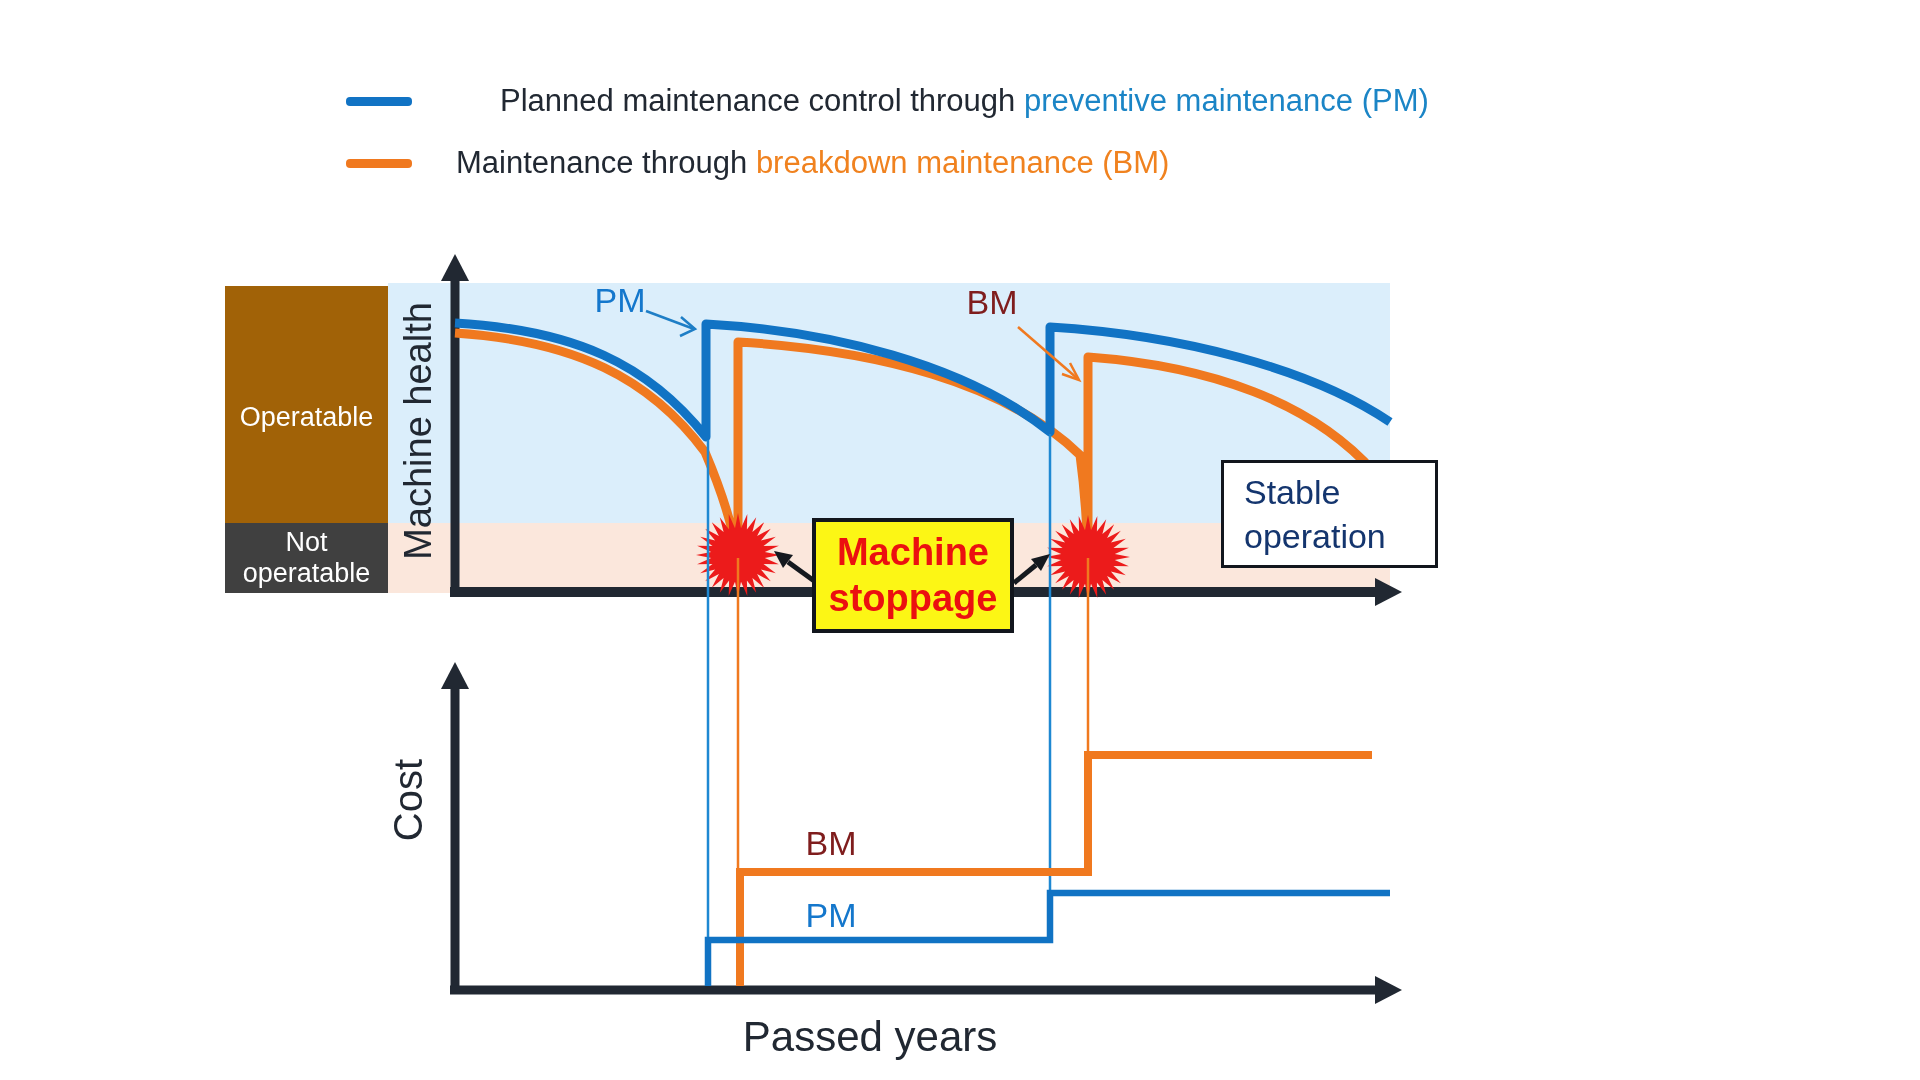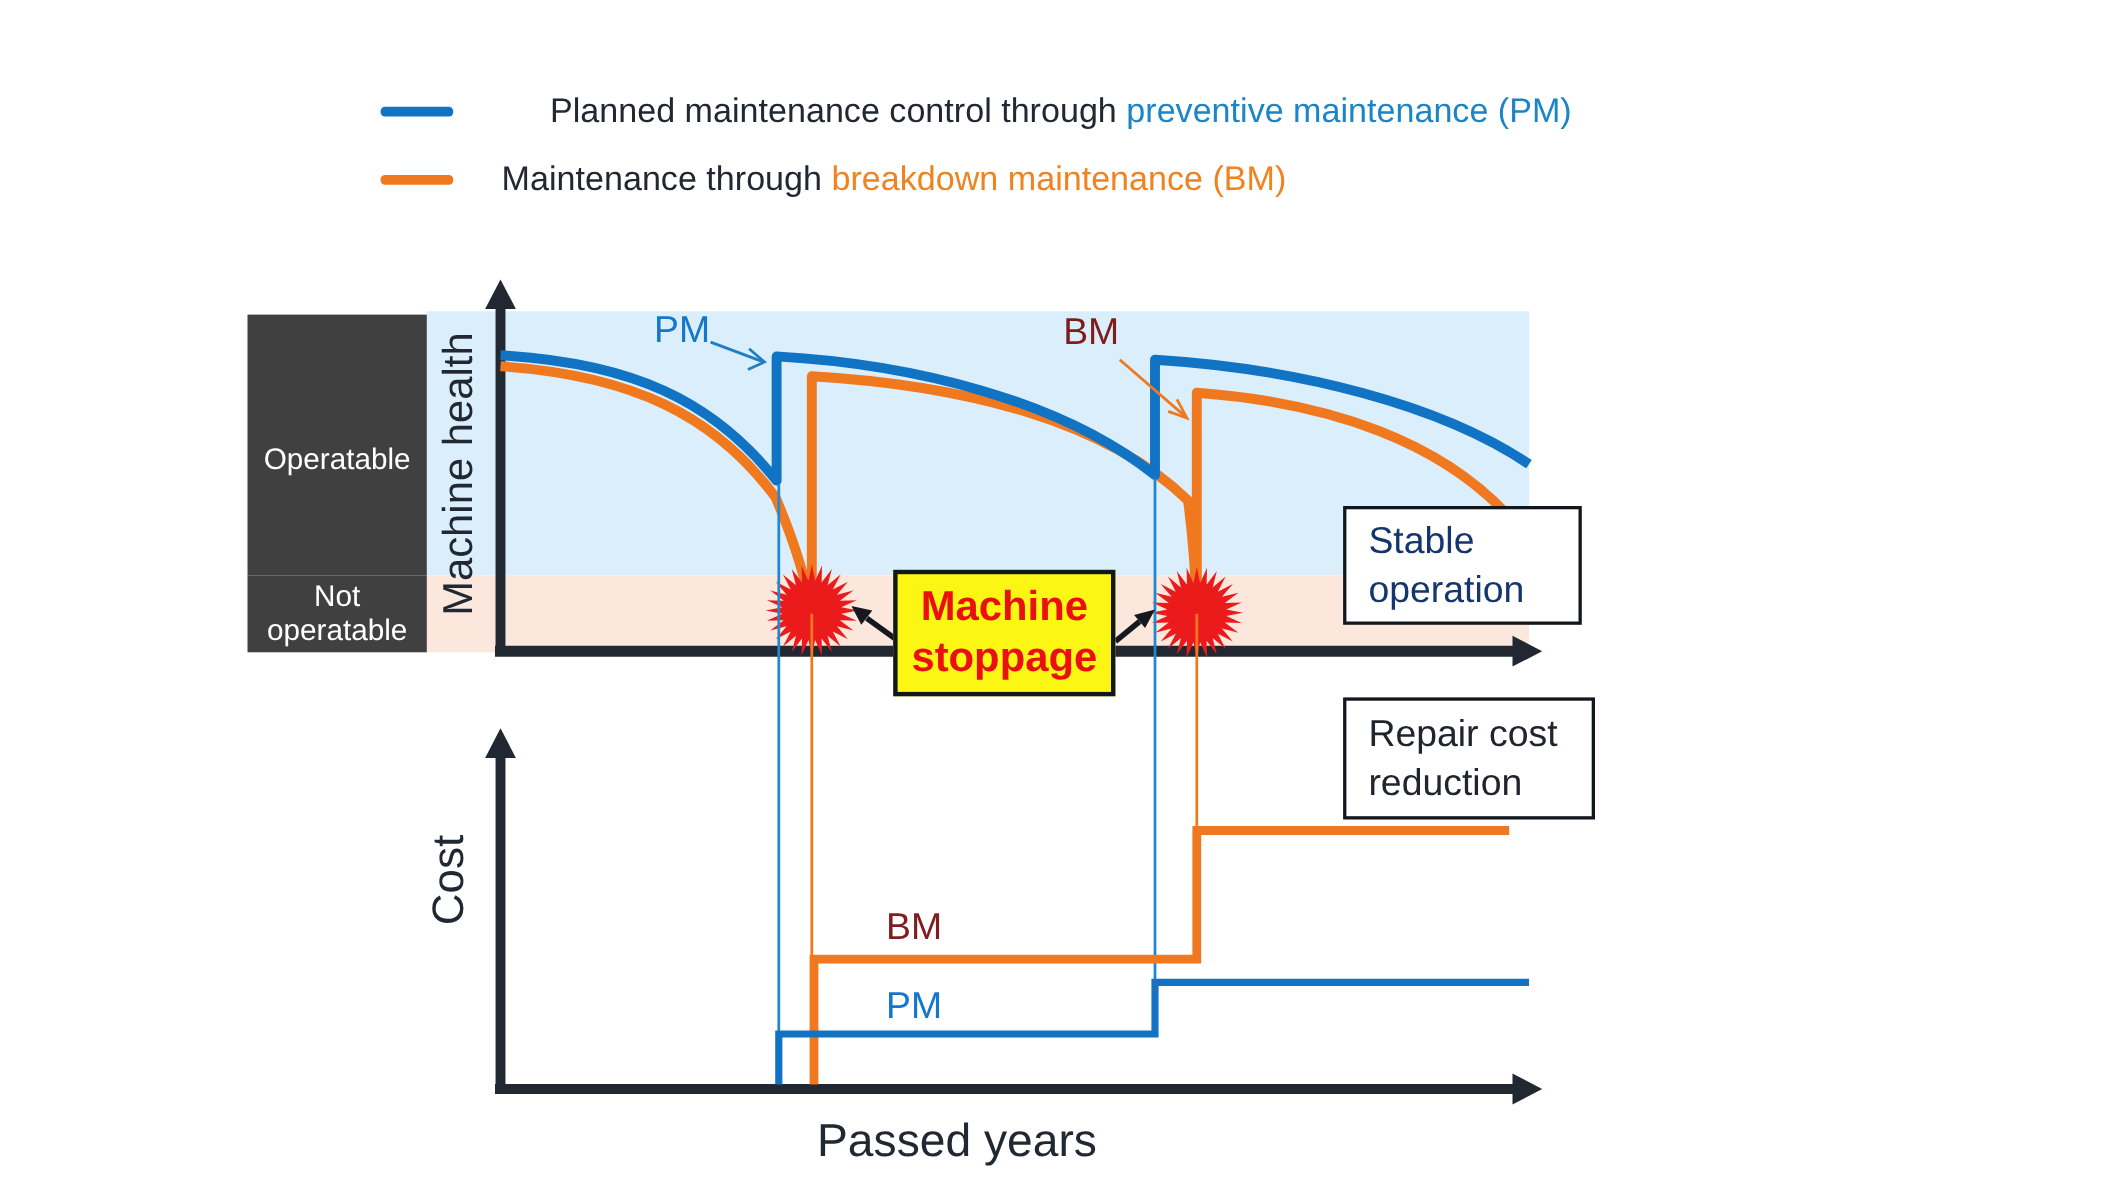--- a/index.html
+++ b/index.html
@@ -20,21 +20,21 @@
   .legend-text .hl-pm { color:#1b85c6; }
   .legend-text .hl-bm { color:#f0821f; }
 
   
   .band-health { left:388px; top:283px; width:1002px; height:240px; background:#dbeefb; }
   .band-fault  { left:388px; top:523px; width:1002px; height:70px;  background:#fbe7dc; }
 
   
   .zone { display:flex; align-items:center; justify-content:center; text-align:center;
           color:#ffffff; font-size:27px; line-height:1.15; }
-  .zone-operable { left:225px; top:286px; width:163px; height:237px; background:#404040; padding-top:26px; }
+  .zone-operable { left:225px; top:286px; width:163px; height:237px; background:#a16207; padding-top:26px; }
   .zone-notoperable { left:225px; top:523px; width:163px; height:70px; background:#404040; }
 
   svg.overlay { position:absolute; left:0; top:0; width:1920px; height:1080px; }
 
   .axis-label { color:#212832; white-space:nowrap; }
   .label-machine-health { left:418px; top:431px; transform:translate(-50%,-50%) rotate(-90deg); font-size:38px; }
   .label-cost { left:408px; top:800px; transform:translate(-50%,-50%) rotate(-90deg); font-size:40px; }
   .label-passed-years { left:870px; top:1037px; transform:translate(-50%,-50%); font-size:42px; }
 
   .marker-label { transform:translate(-50%,-50%); font-size:34px; white-space:nowrap; }
@@ -137,17 +137,14 @@
   <div class="abs marker-label marker-bm pos-bm-top">BM</div>
   <div class="abs marker-label marker-bm pos-bm-cost">BM</div>
   <div class="abs marker-label marker-pm pos-pm-cost">PM</div>
 
   <div class="abs callout callout-stoppage">
     <span>Machine stoppage</span>
   </div>
   <div class="abs callout callout-stable">
     <span>Stable operation</span>
   </div>
-  <div class="abs callout callout-repair">
-    <span>Repair cost reduction</span>
-  </div>
 
 </div>
 
 </body></html>

